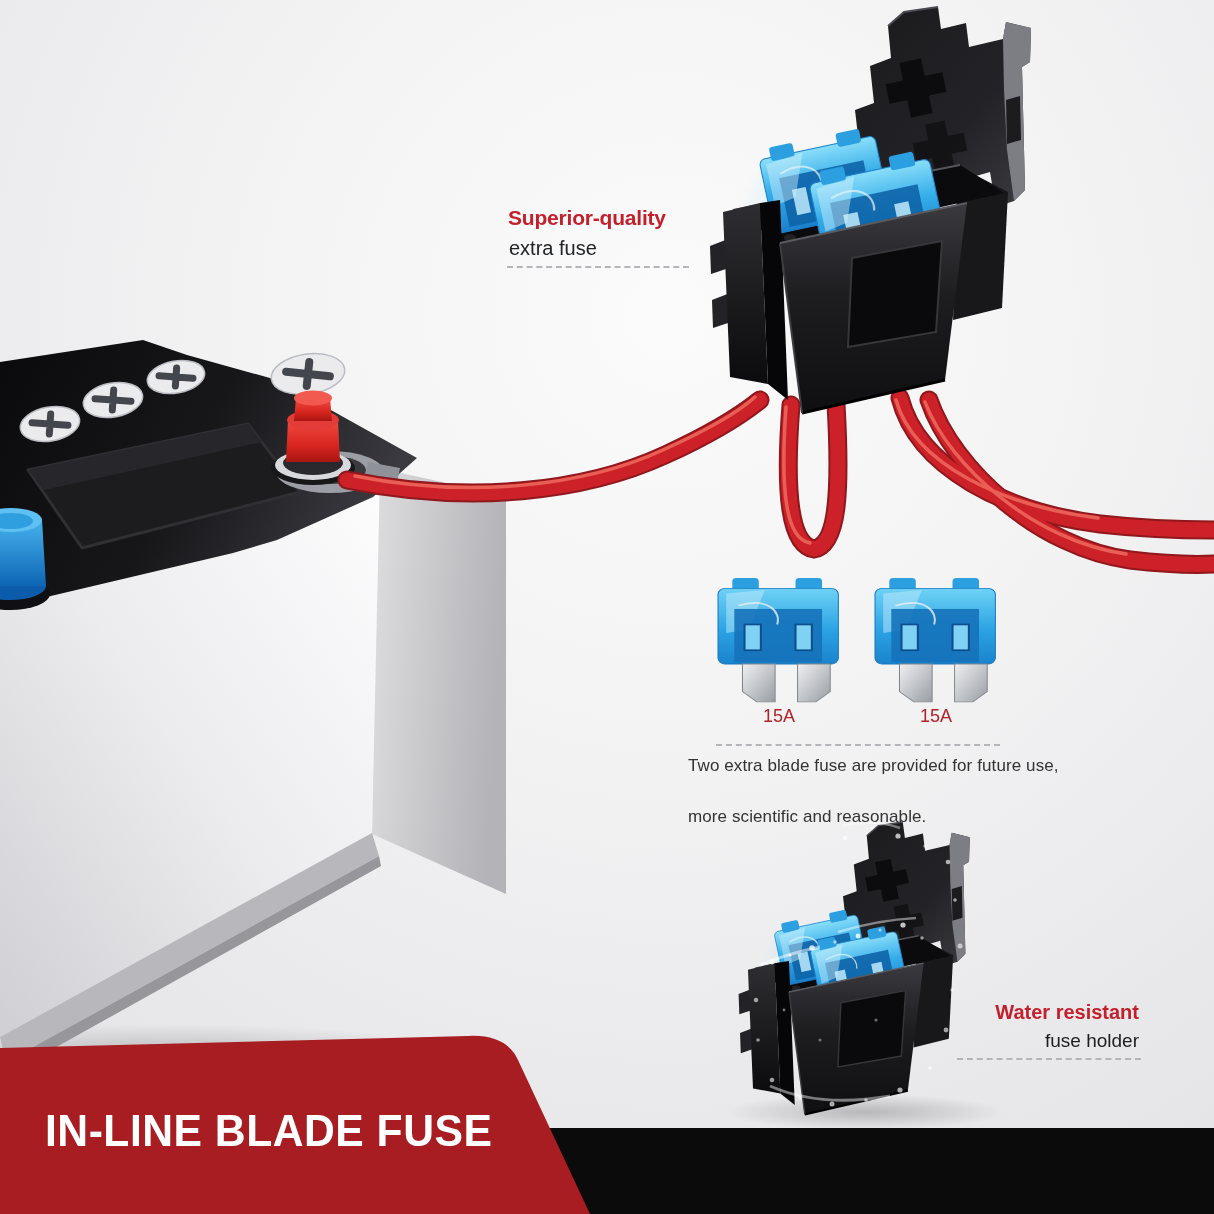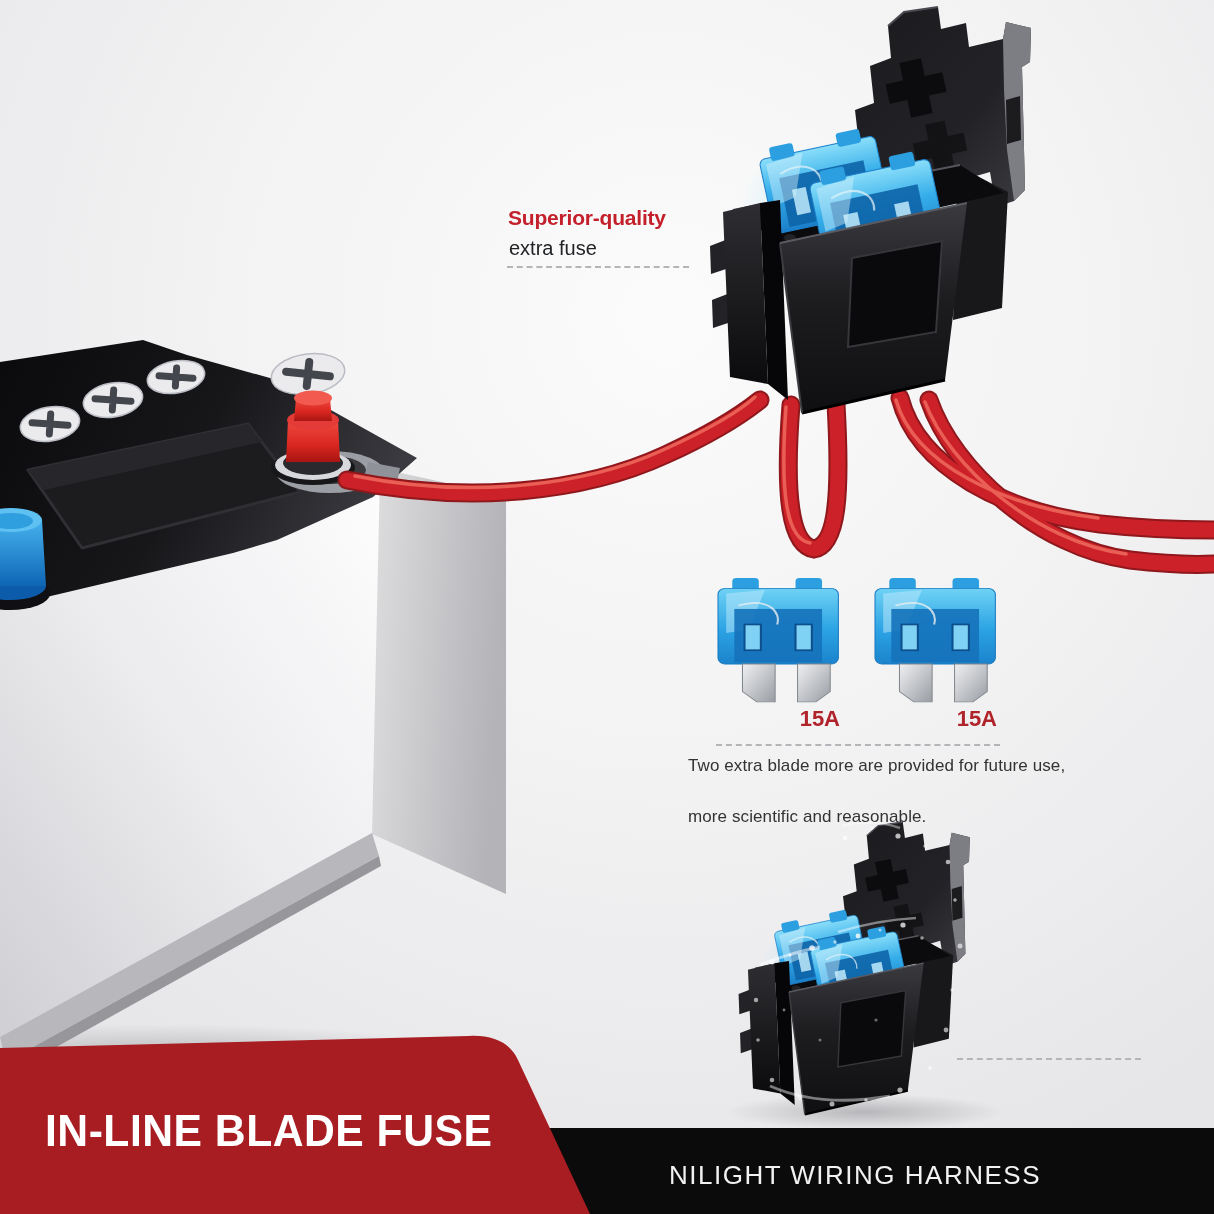--- a/index.html
+++ b/index.html
@@ -6,21 +6,21 @@
   body{font-family:"Liberation Sans", sans-serif; background:#888;}
   .stage{
     position:relative; width:1214px; height:1214px; overflow:hidden;
     background: radial-gradient(circle at 55% 26%, #fbfbfb 0%, #f3f3f4 38%, #e9e9eb 72%, #e2e2e4 100%);
   }
   .stage svg{position:absolute; left:0; top:0;}
   .txt{position:absolute; white-space:nowrap;text-align:center;}
   .callout-title{font-weight:bold; font-size:21px; color:#c4202c; letter-spacing:-0.2px;}
   .callout-sub{font-size:20px; color:#222326;}
   .dashline{position:absolute; border-top:2px dashed #b5b5b9; height:0;}
-  .amp{position:absolute; font-weight:bold; font-size:22px; color:#b0232a; text-align:right;}
+  .amp{position:absolute; font-weight:normal; font-size:18px; color:#b0232a; text-align:center;}
   .para{position:absolute; font-size:17px; color:#333333; letter-spacing:0.1px;}
   .water-wrap{position:absolute; text-align:right;}
   .water-title{font-weight:bold; font-size:20px; color:#c4202c;}
   .water-sub{font-size:19px; color:#1d1d1f; margin-top:6px;}
   .banner-title{
     position:absolute; left:45px; top:1106px; color:#ffffff;
     font-size:44px; font-weight:bold; letter-spacing:0.5px;
     transform:scaleX(0.97); transform-origin:left center;
   }
   .footer-brand{
@@ -283,23 +283,24 @@
     <path d="M0,1048 L468,1036 Q506,1034 518,1060 L590,1214 L0,1214 Z" fill="#a81d22"></path>
   </svg>
 
   <div class="txt callout-title" style="left:508px; top:206px;">Superior-quality</div>
   <div class="txt callout-sub" style="left:509px; top:237px;">extra fuse</div>
   <div class="dashline" style="left:507px; top:266px; width:182px;"></div>
 
   <div class="amp" style="left:718px; top:706px; width:122px;">15A</div>
   <div class="amp" style="left:875px; top:706px; width:122px;">15A</div>
   <div class="dashline" style="left:716px; top:744px; width:284px;"></div>
-  <div class="para" style="left:688px; top:756px;">Two extra blade more are provided for future use,</div>
+  <div class="para" style="left:688px; top:756px;">Two extra blade fuse are provided for future use,</div>
   <div class="para" style="left:688px; top:782px;margin-top:25px;">more scientific and reasonable.</div>
 
   <div class="water-wrap" style="right:75px; top:1001px; width:300px;">
+    <div class="water-title">Water resistant</div>
+    <div class="water-sub">fuse holder</div>
   </div>
   <div class="dashline" style="left:957px; top:1058px; width:184px;"></div>
 
   <div class="banner-title">IN-LINE BLADE FUSE</div>
-  <div class="footer-brand">NILIGHT WIRING HARNESS</div>
 
 </div>
 
 </body></html>

